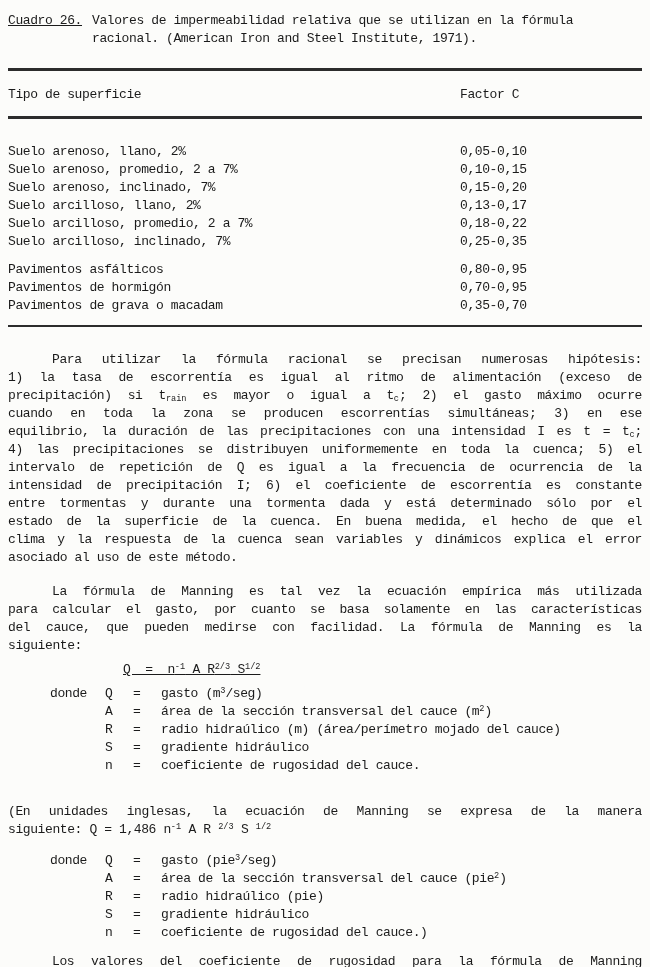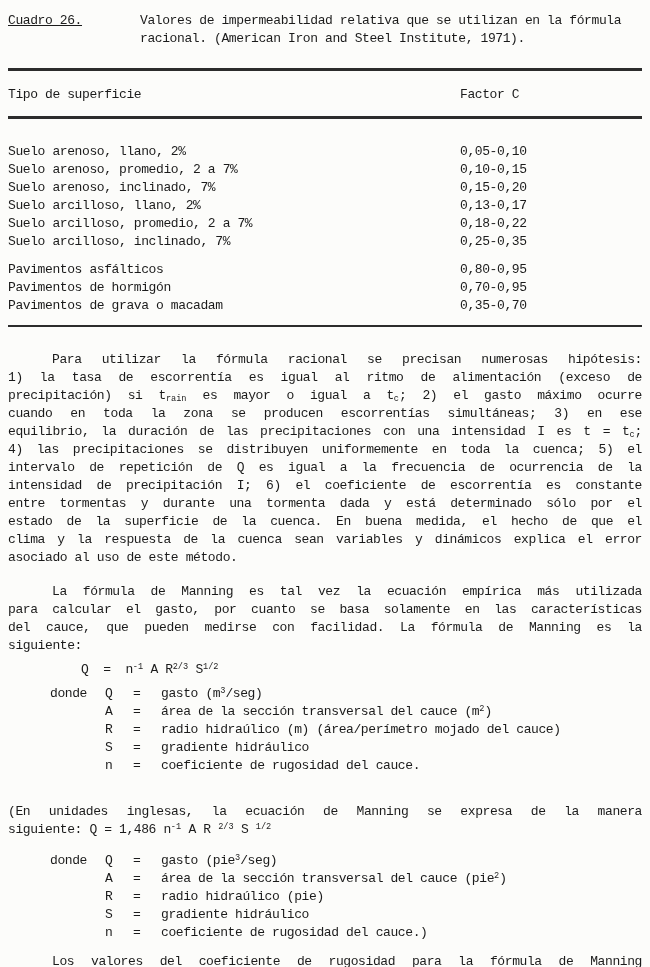--- a/index.html
+++ b/index.html
@@ -7,21 +7,21 @@
     width:650px; height:967px; box-sizing:border-box; overflow:hidden;
     margin:0 auto; background:#fcfcfa; color:#1b1b1b;
     padding:12px 8px 0 8px;
     font-family:"Liberation Mono","DejaVu Sans Mono",monospace;
     font-size:13px; line-height:18px; letter-spacing:-0.4px;
   }
   sup, sub { font-size:0.66em; letter-spacing:0; line-height:0; }
   sub { vertical-align:-0.25em; }
   sup { vertical-align:0.45em; }
 
-  .caption { display:flex;gap:48px; }
+  .caption { display:flex; }
   .caption-label { text-decoration:underline; white-space:pre; margin-right:10px; }
   .caption-text { flex:1; }
 
   .rule { background:#2c2c2c; }
   .rule-top  { height:3px; margin-top:20px; }
   .rule-head { height:3px; margin-top:12px; }
   .rule-bottom { height:2px; margin-top:10px; }
 
   .thead { display:flex; margin-top:15px; }
   .trow  { display:flex; }
@@ -30,21 +30,21 @@
 
   .tgroup-soil { margin-top:24px; }
   .tgroup-pav  { margin-top:10px; }
 
   .para .line { text-align:justify; text-align-last:justify; }
   .para .line:last-child { text-align-last:left; }
   .para.indent .line:first-child { text-indent:44px; }
 
   .para-hypotheses { margin-top:24px; }
   .para-manning    { margin-top:16px; }
-  .formula { margin-top:6px; margin-left:73px; white-space:pre; }
+  .formula { margin-top:6px; margin-left:115px; white-space:pre;text-decoration:underline; }
   .where { margin-top:6px; padding-left:42px; }
   .where-row { display:flex; }
   .where-col-label { width:55px; }
   .where-col-sym   { width:28px; }
   .where-col-eq    { width:28px; }
   .where-col-def   { flex:1; }
   .para-english  { margin-top:28px; }
   .where-english { margin-top:13px; }
   .para-closing  { margin-top:11px; }
 </style>

